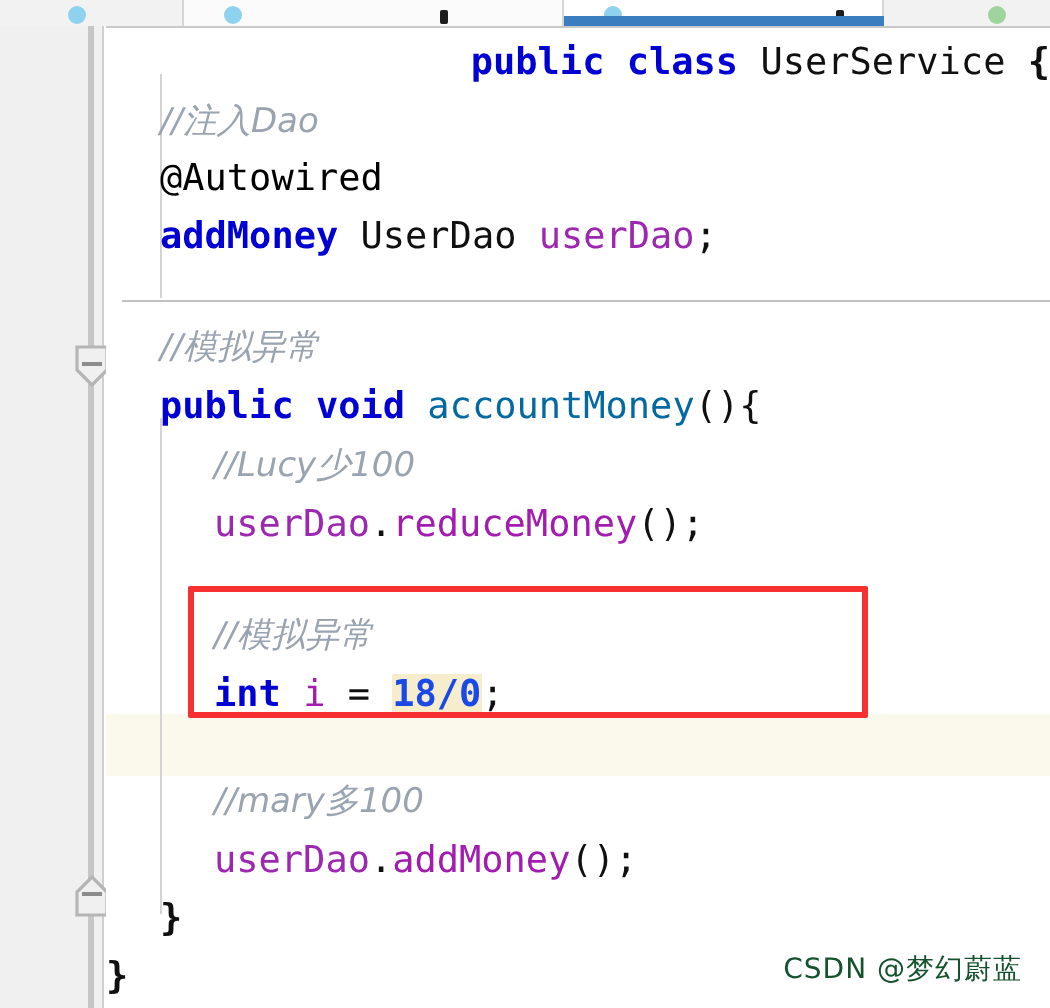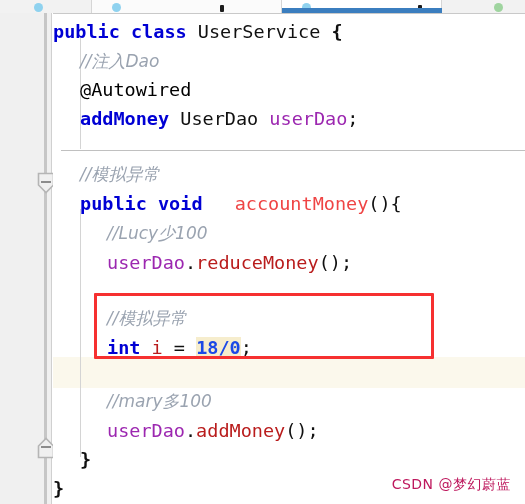--- a/index.html
+++ b/index.html
@@ -160,24 +160,24 @@
     font-size: 18.5px;
     letter-spacing: 0px;
     white-space: pre;
     font-family: "DejaVu Sans Mono", "Liberation Mono", monospace;
   }
   .ind1 { padding-left: 27px; }
   .ind2 { padding-left: 54px; }
   .ind0 { padding-left: 0px; }
 
   .kw      { color: #0000d4; font-weight: 700; }
-  .ident   { color: #b91c1c; }
+  .ident   { color: #a21caf; }
   .type    { color: #101010; }
   .field   { color: #9c27b0; }
-  .method  { color: #ef4444; margin-left: 21px; }
+  .method  { color: #0369a1; }
   .anno    { color: #000000; }
   .num     { color: #1b49e6; font-weight: 700; }
   .punc    { color: #101010; }
   .brace   { color: #101010; font-weight: 700; }
   .cmt {
     color: #9aa3b0;
     font-style: italic;
     font-family: "DejaVu Sans", "Liberation Sans", sans-serif;
     font-size: 17px;
   }
@@ -198,21 +198,21 @@
     pointer-events: none;
   }
 
   
   .watermark {
     position: absolute;
     right: 14px;
     bottom: 10px;
     font-family: "DejaVu Sans", "Liberation Sans", sans-serif;
     font-size: 14px;
-    color: #be185d;
+    color: #14532d;
     letter-spacing: 0.5px;
     white-space: nowrap;
   }
 </style>
 </head>
 <body>
 
 <div id="ide">
 
   <div class="tabstrip">
@@ -257,21 +257,21 @@
     <div class="linehl" style="top:344px;height:31px;"></div>
     <div class="linehl" style="top:375px;height:1px;background:#ffffff;"></div>
 
     <div class="sep"></div>
 
     <div class="indent-guide ig-a"></div>
     <div class="indent-guide ig-b"></div>
 
     <div class="code">
 
-      <div class="ln ind0" style="top:4px;"><span class="kw">public</span><span class="punc"> </span><span class="kw">class</span><span class="punc"> </span><span class="type">UserService</span><span class="punc"> </span><span class="brace">{</span></div>
+      <div class="ln ind0" style="top:4px;text-align:right;"><span class="kw">public</span><span class="punc"> </span><span class="kw">class</span><span class="punc"> </span><span class="type">UserService</span><span class="punc"> </span><span class="brace">{</span></div>
 
       <div class="ln ind1" style="top:33px;"><span class="cmt">//注入Dao</span></div>
 
       <div class="ln ind1" style="top:62px;"><span class="anno">@Autowired</span></div>
 
       <div class="ln ind1" style="top:91px;"><span class="kw">addMoney</span><span class="punc"> </span><span class="type">UserDao</span><span class="punc"> </span><span class="field">userDao</span><span class="punc">;</span></div>
 
       <div class="ln ind1" style="top:120px;"></div>
 
       <div class="ln ind1" style="top:146px;"><span class="cmt">//模拟异常</span></div>

